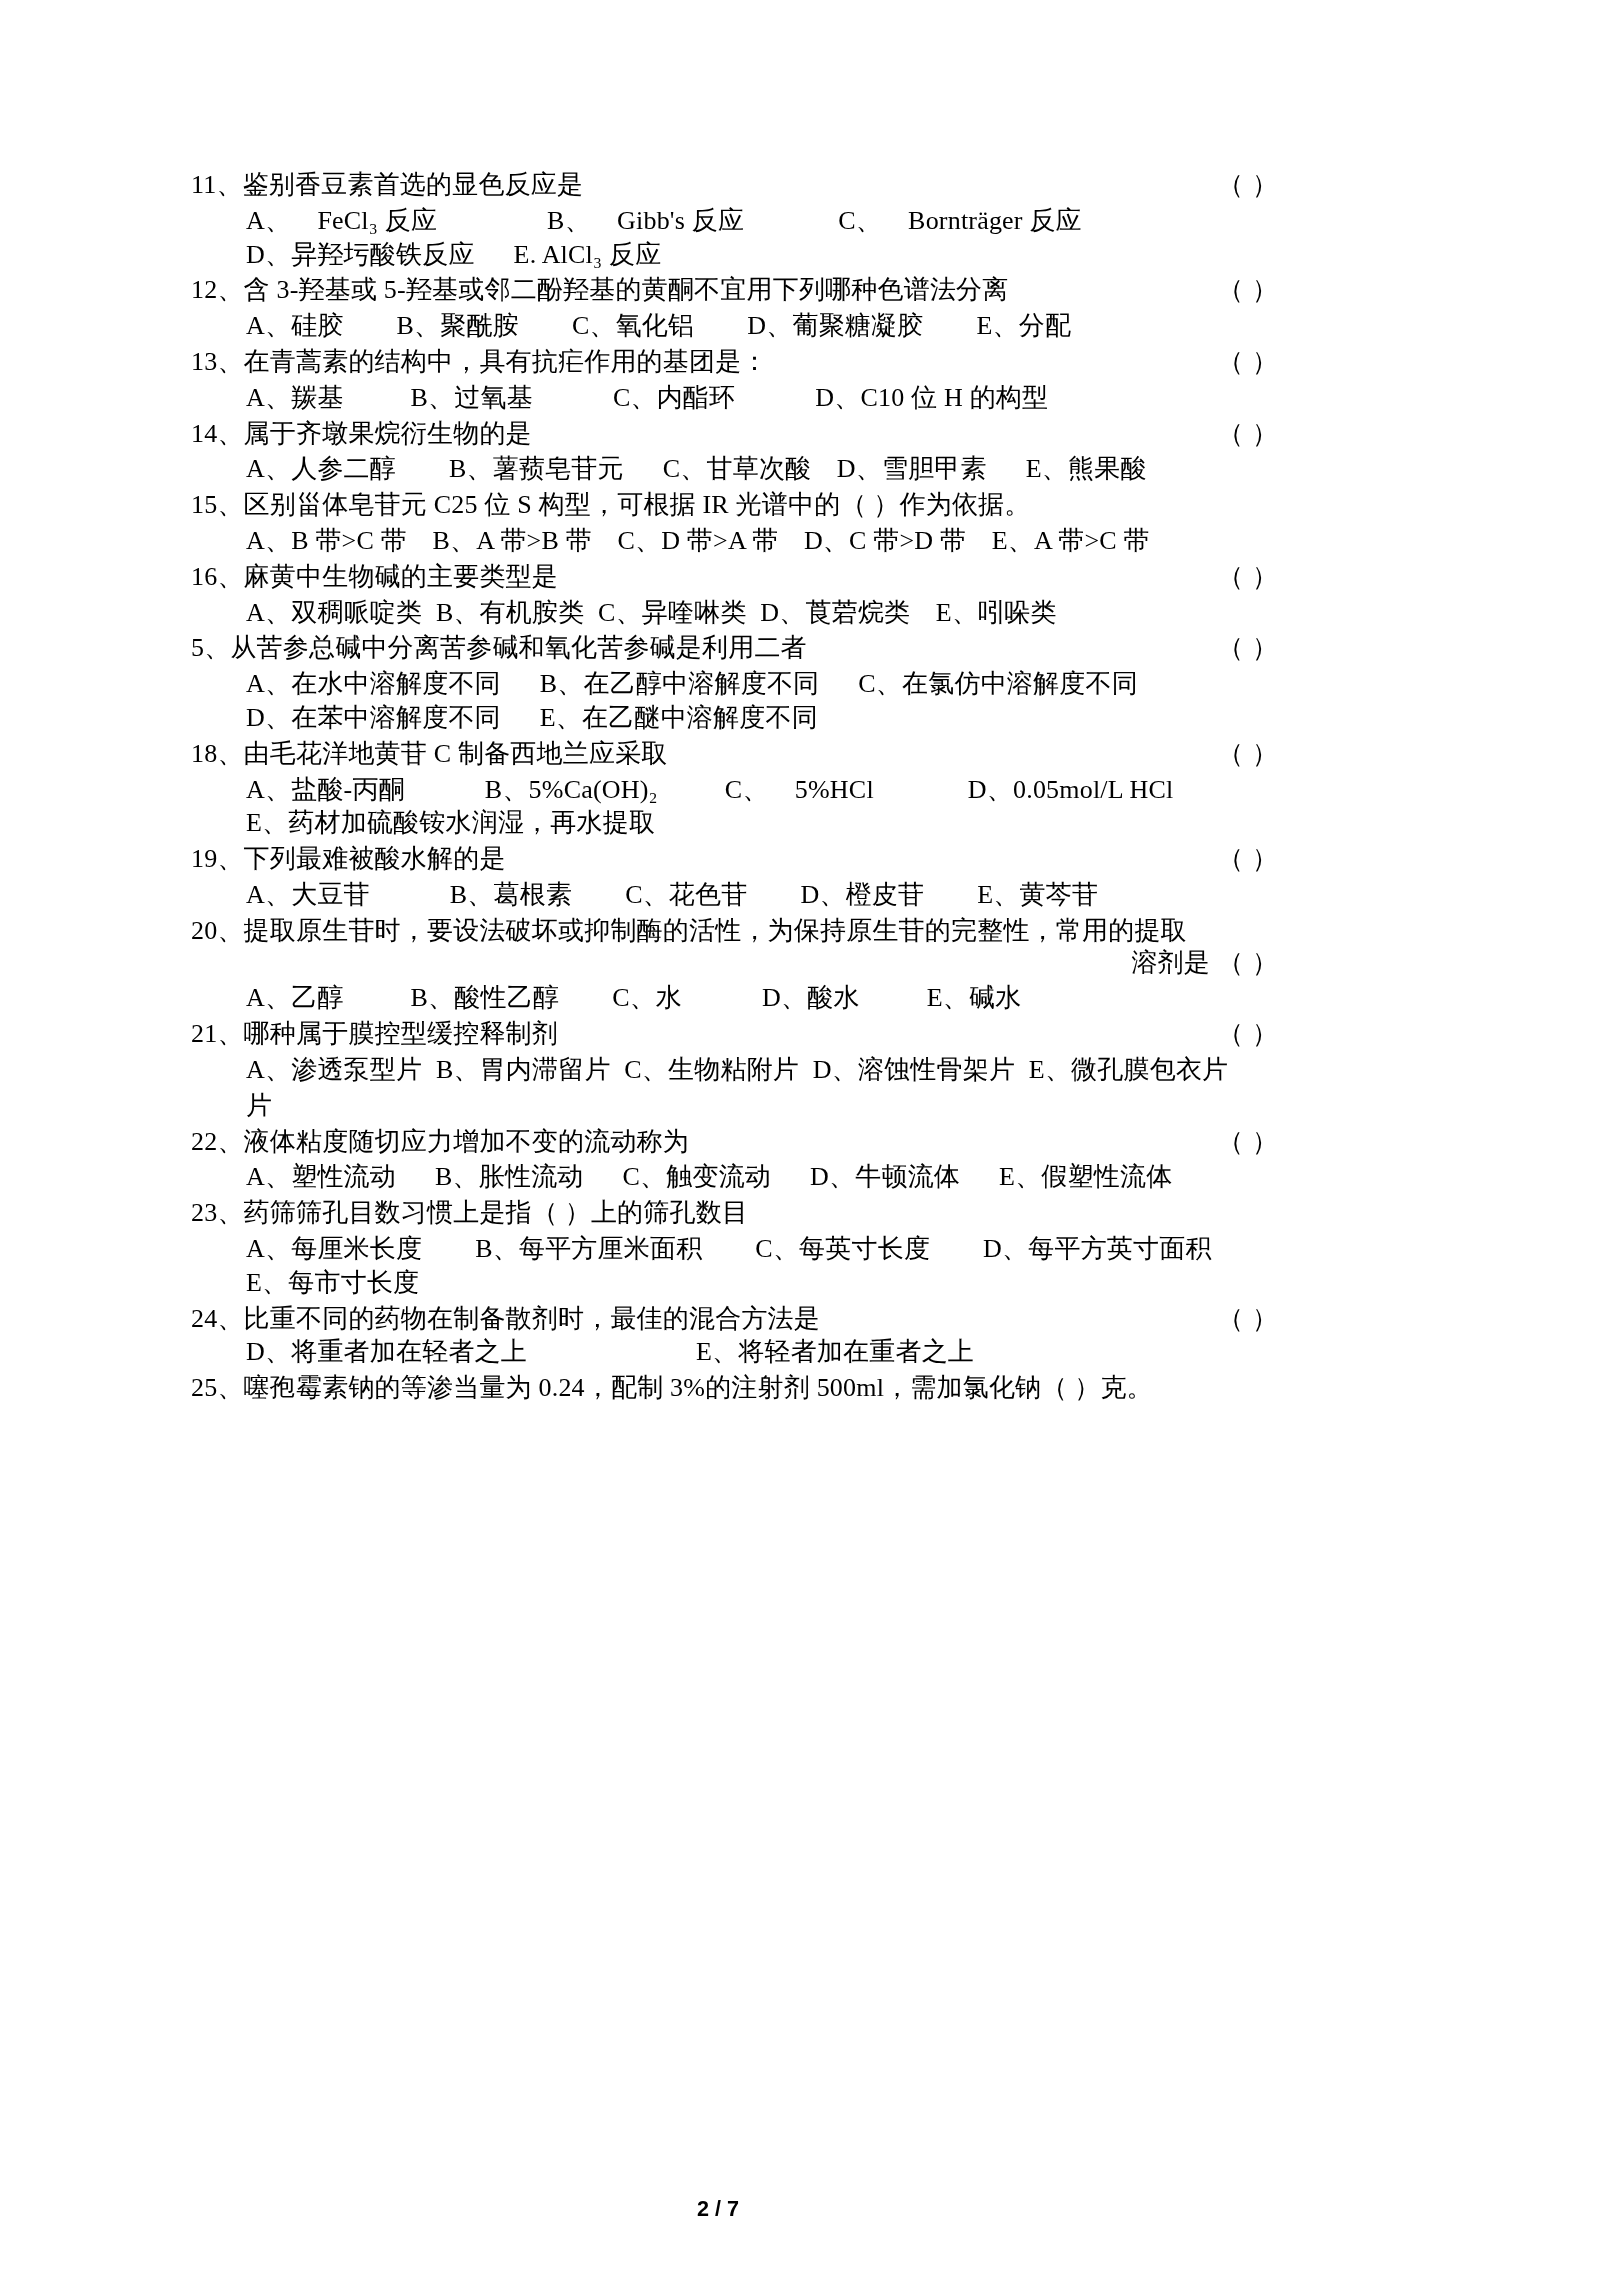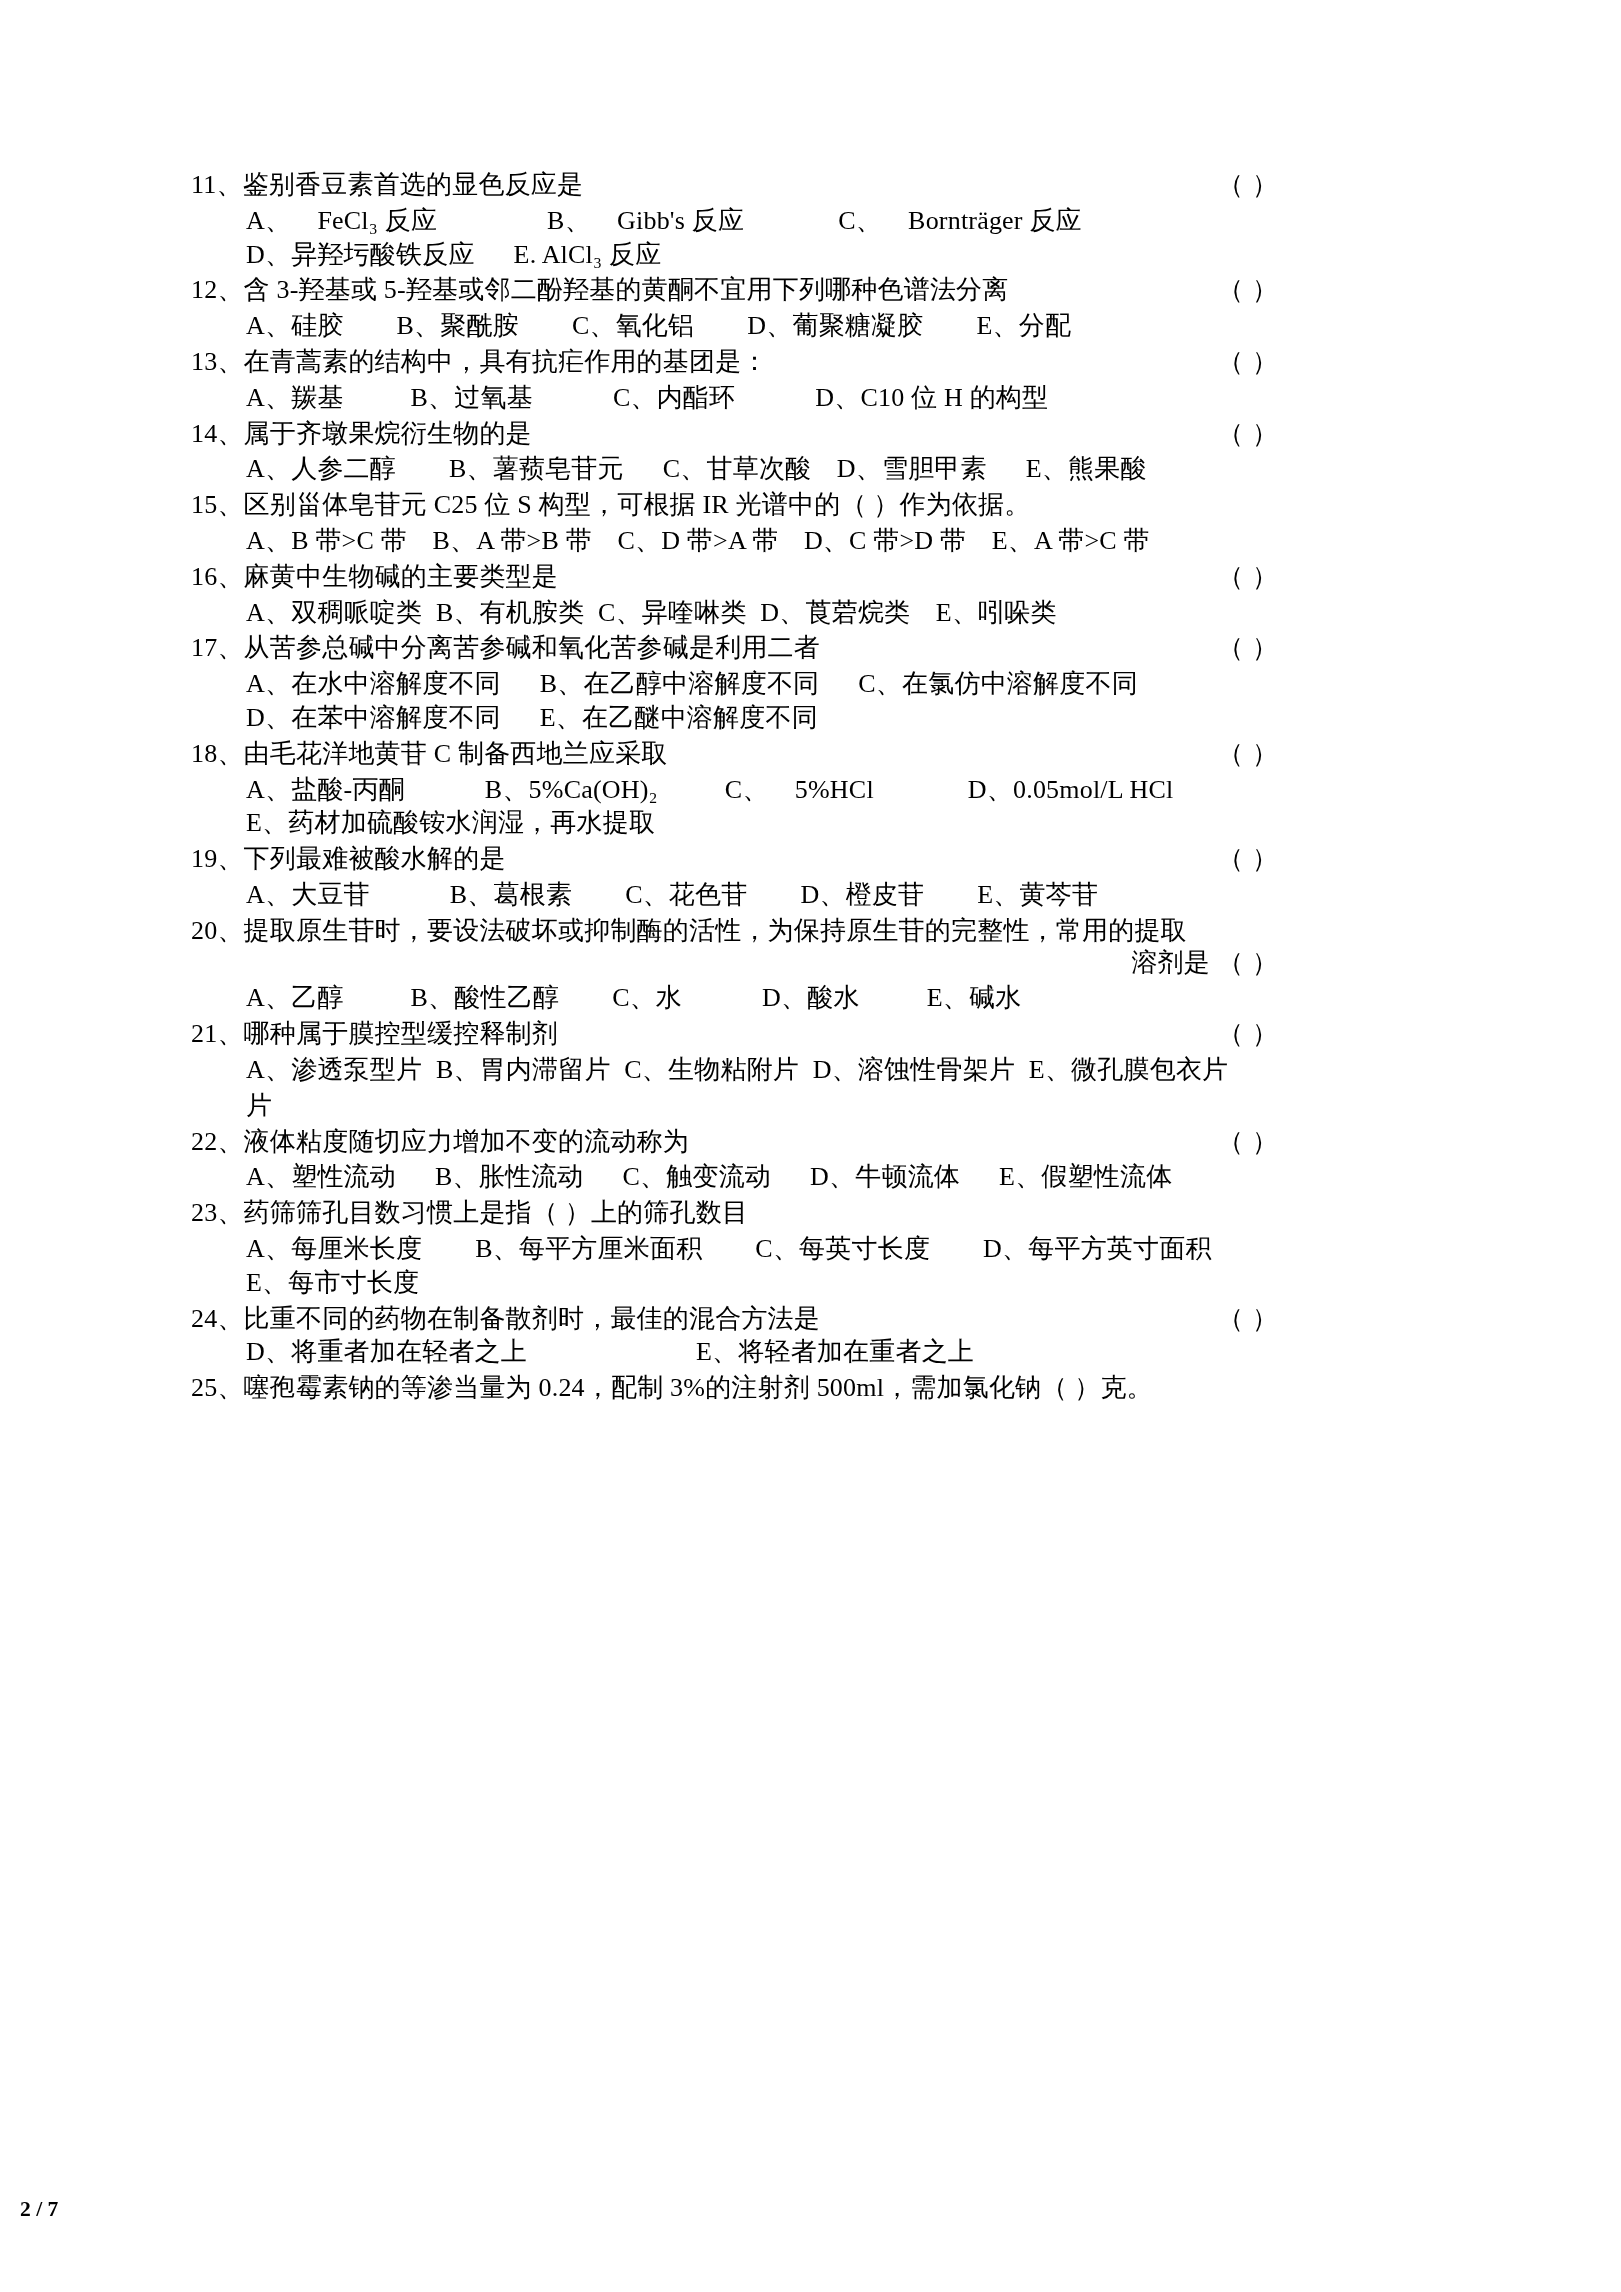--- a/index.html
+++ b/index.html
@@ -67,24 +67,24 @@
   .sp-8 { display: inline-block; width: 110px; }
   .sp-9 { display: inline-block; width: 125px; }
   .sp-12 { display: inline-block; width: 169px; }
   .sp-2 { display: inline-block; width: 25.5px; }
   .sp-1 { display: inline-block; width: 13.7px; }
   .footer {
     position: absolute;
     bottom: 71px;
     left: 0;
     width: 100%;
-    font-family: Liberation Serif, serif;
+    text-align: center;
+    font-family: Liberation Sans, sans-serif;
     font-weight: bold;
     font-size: 21.6px;
-    margin-left: 20px;
   }
 </style>
 </head>
 <body>
 
 <div class="page">
   <div class="content">
 
     <div class="q">
       <div class="stem">
@@ -143,21 +143,21 @@
         <span>16、麻黄中生物碱的主要类型是</span>
         <span class="paren">（    ）</span>
       </div>
       <div class="opts">
         <span>A、双稠哌啶类</span><span class="sp-1"></span><span>B、有机胺类</span><span class="sp-1"></span><span>C、异喹啉类</span><span class="sp-1"></span><span>D、莨菪烷类</span><span class="sp-2"></span><span>E、吲哚类</span>
       </div>
     </div>
 
     <div class="q">
       <div class="stem">
-        <span>17、从苦参总碱中分离苦参碱和氧化苦参碱是利用二者</span>
+        <span>5、从苦参总碱中分离苦参碱和氧化苦参碱是利用二者</span>
         <span class="paren">（    ）</span>
       </div>
       <div class="opts">
         <span>A、在水中溶解度不同</span><span class="sp-3"></span><span>B、在乙醇中溶解度不同</span><span class="sp-3"></span><span>C、在氯仿中溶解度不同</span>
       </div>
       <div class="opts second">
         <span>D、在苯中溶解度不同</span><span class="sp-3"></span><span>E、在乙醚中溶解度不同</span>
       </div>
     </div>
 

